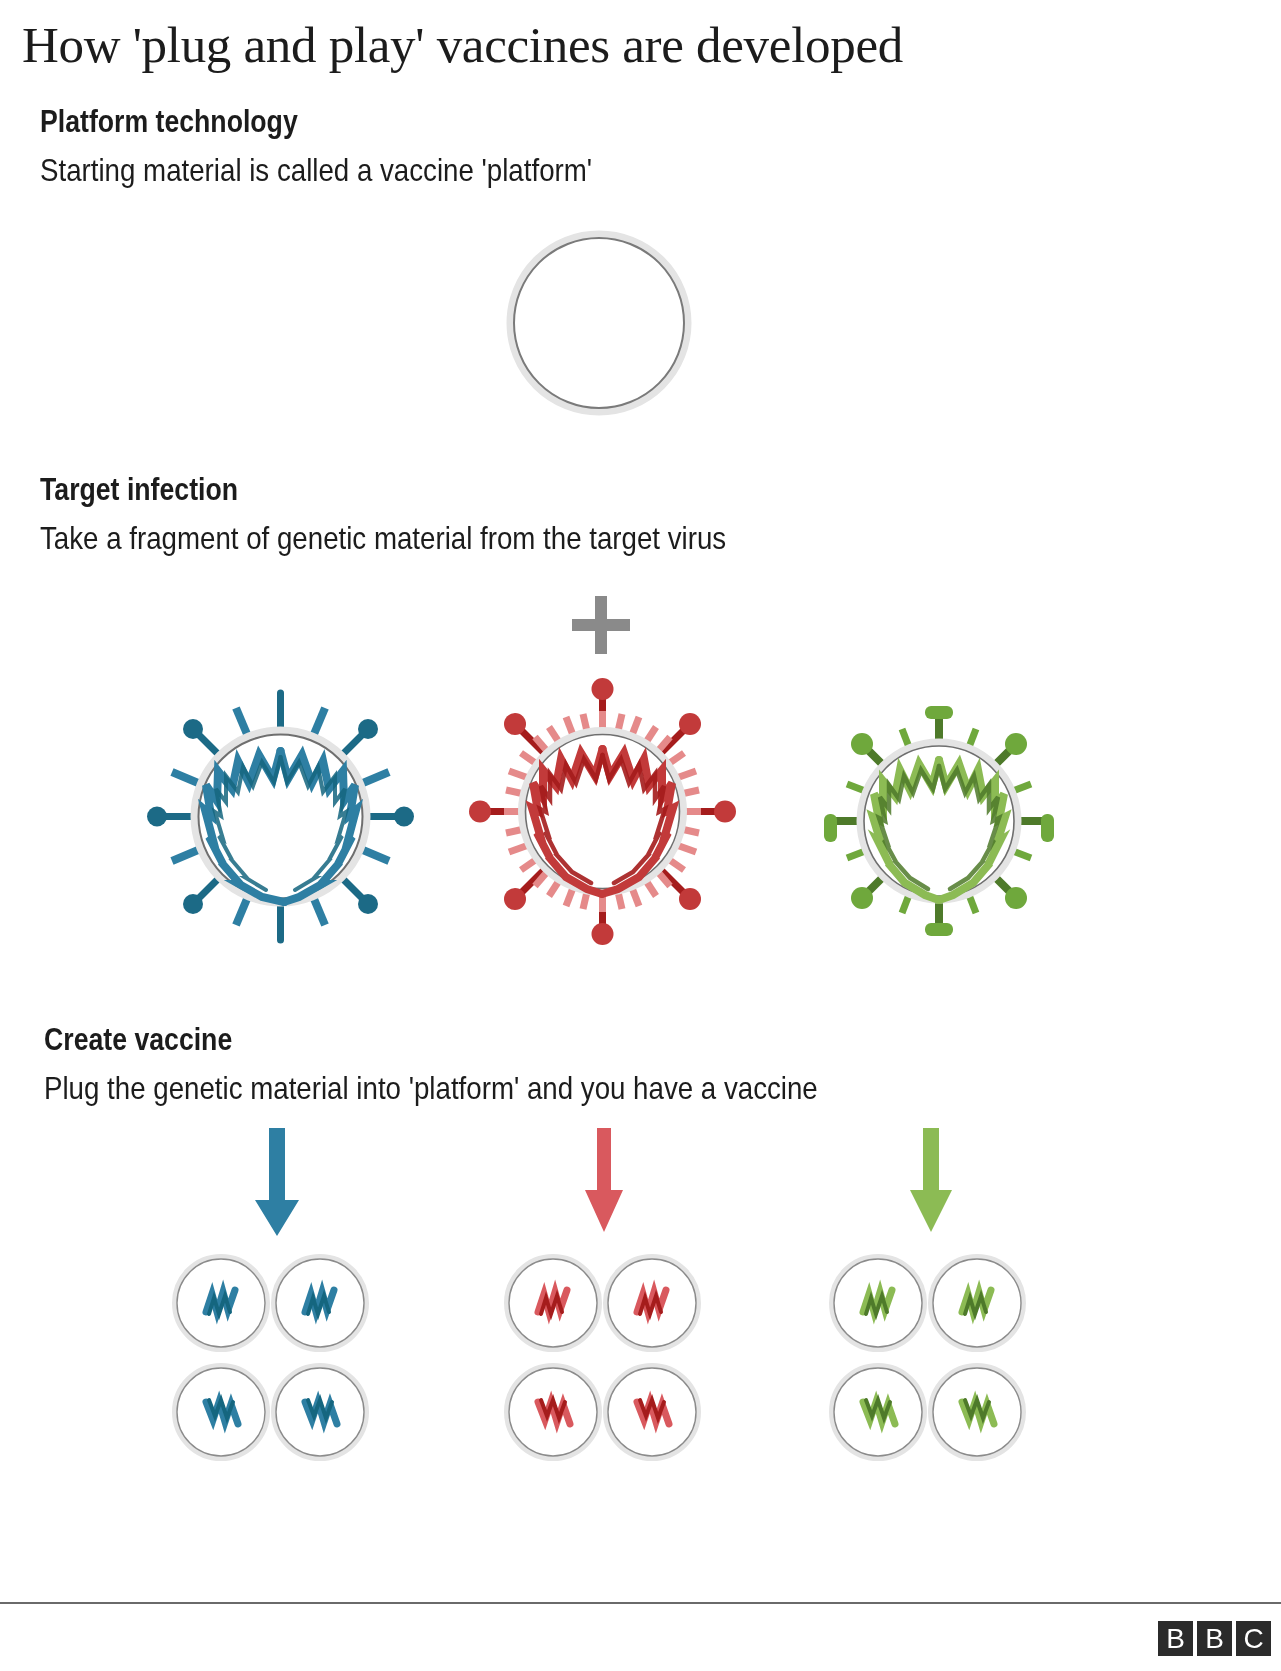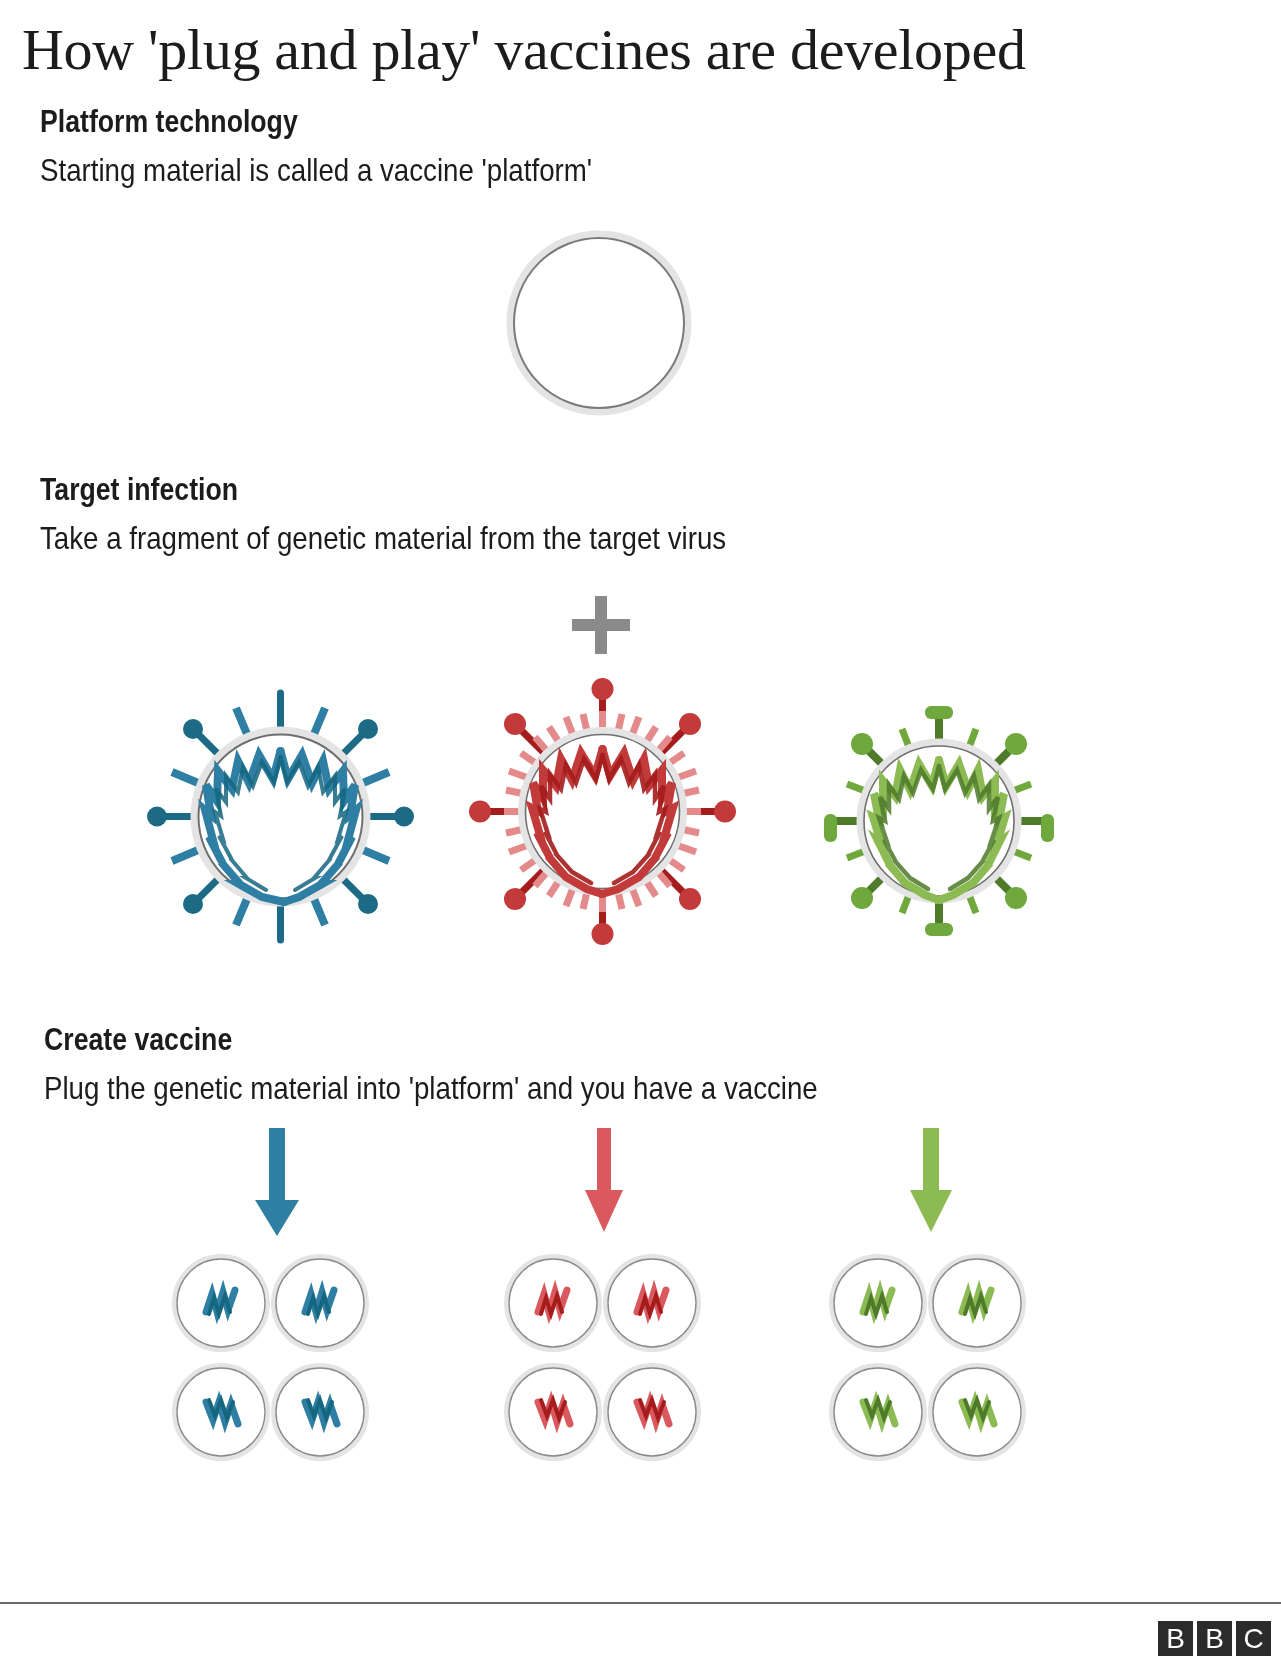--- a/index.html
+++ b/index.html
@@ -16,21 +16,21 @@
     overflow: hidden;
   }
 
   
   #infographic-title {
     position: absolute;
     left: 22px;
     top: 16px;
     width: 1200px;
     font-family: "Liberation Serif", "DejaVu Serif", serif;
-    font-size: 58px;
+    font-size: 51px;
     font-weight: 400;
     letter-spacing: -0.3px;
     color: #1c1c1c;
     white-space: nowrap;
   }
 
   
   .section-heading {
     position: absolute;
     font-family: "Liberation Sans Narrow", "Liberation Sans", sans-serif;

